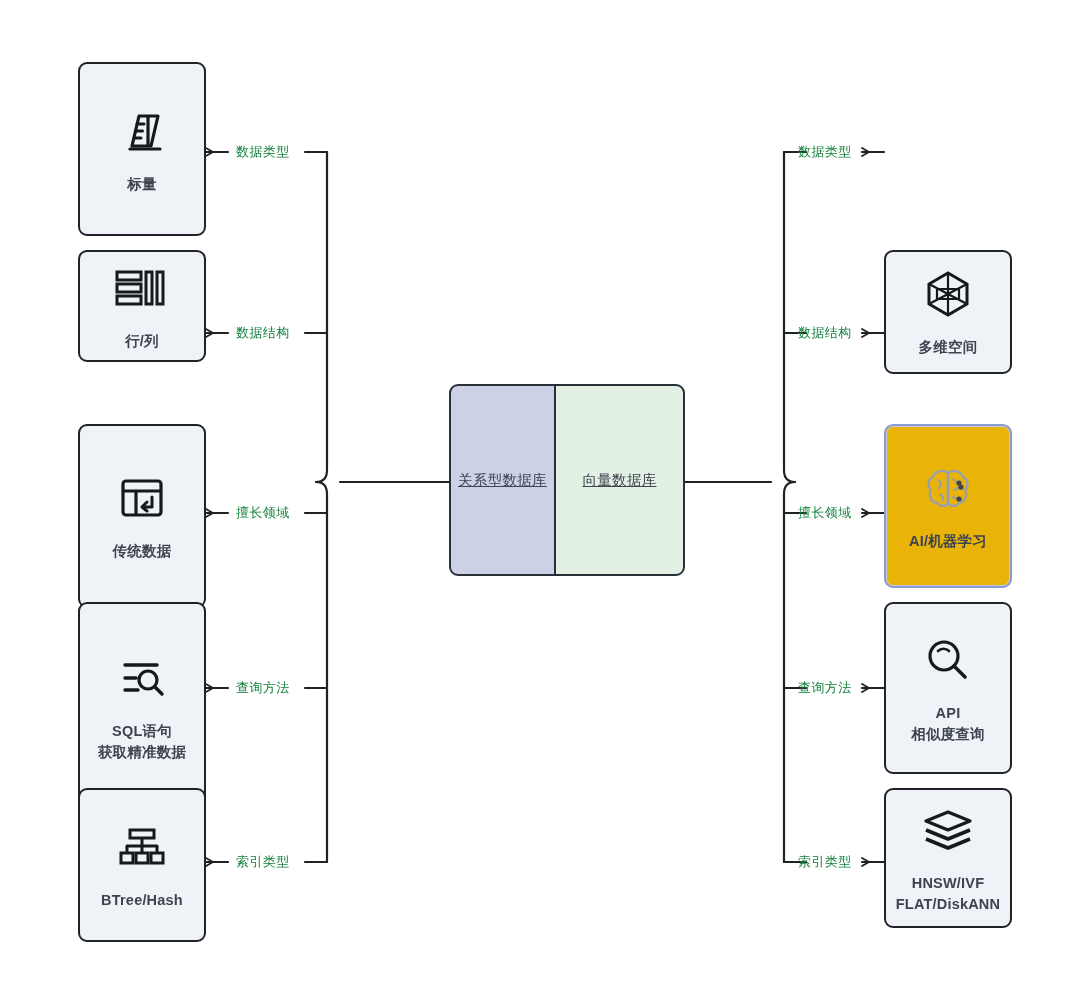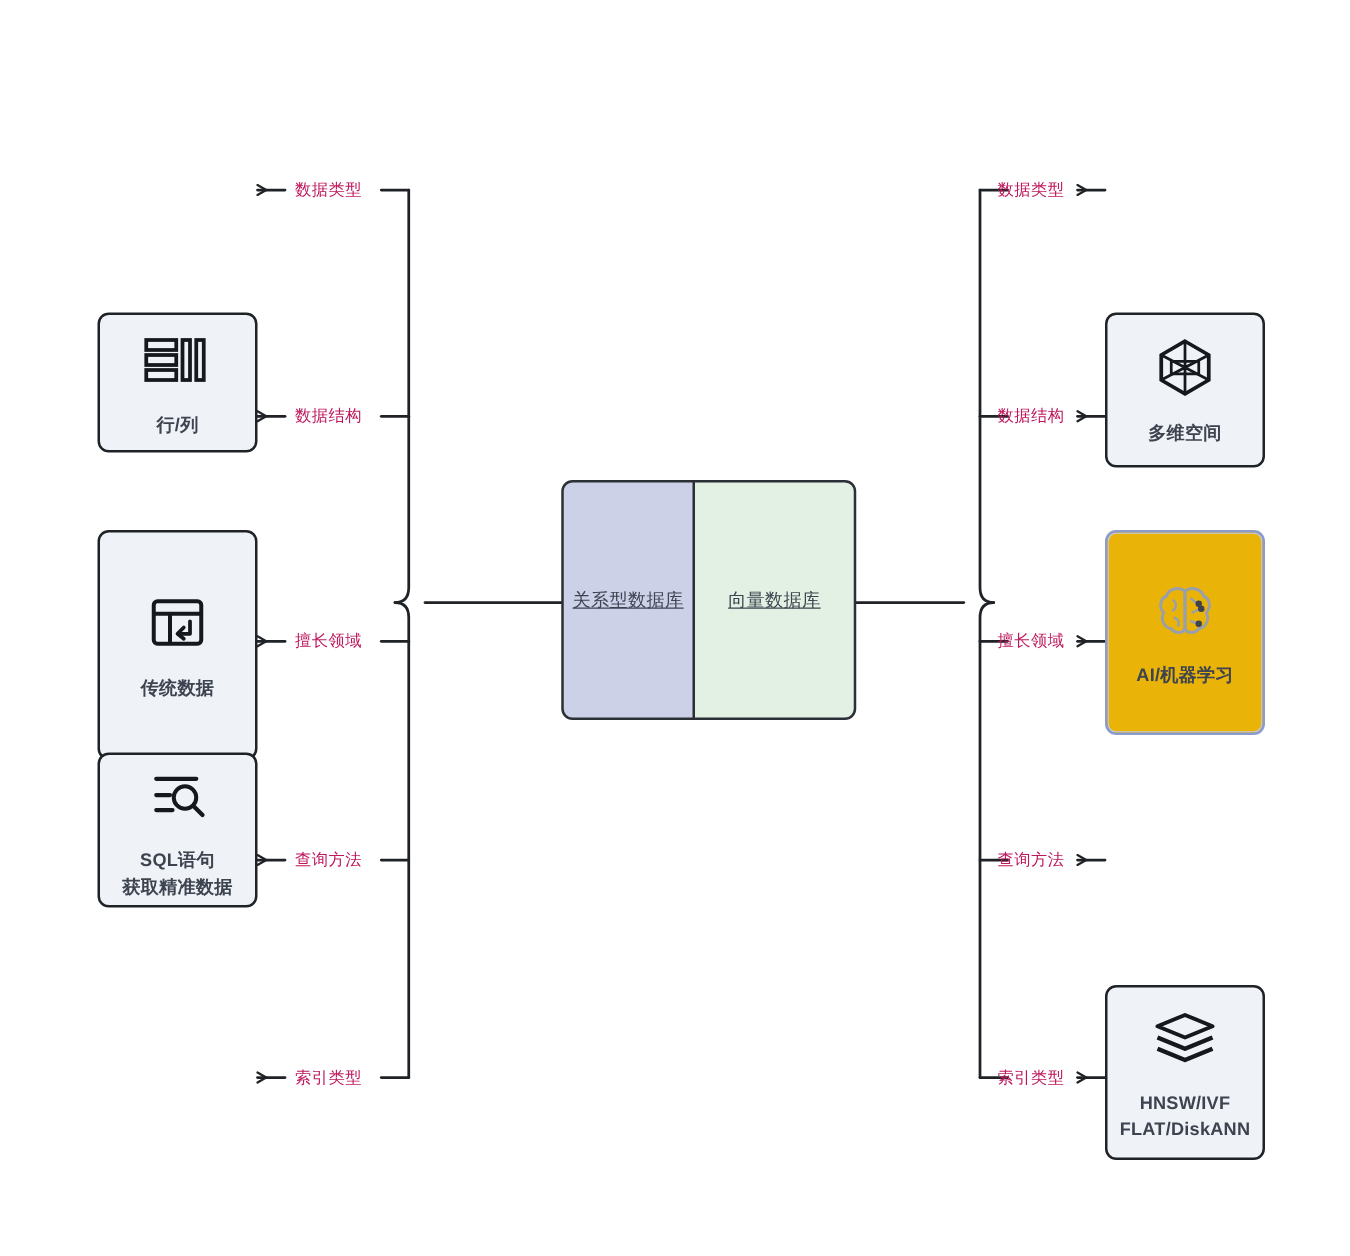--- a/index.html
+++ b/index.html
@@ -69,21 +69,21 @@
     left:555px;width:130px;
     background:#e2f1e3;
     border-radius:0 9px 9px 0;
     border-left:1px solid #2b2f36;
   }
 
   
   .elabel{
     position:absolute;
     font-size:13px;
-    color:#be185d;
+    color:#15803d;
     letter-spacing:.4px;
     white-space:nowrap;
     transform:translateY(-50%);
   }
   .elabel.l{left:236px;}
   .elabel.r{left:798px;}
 </style>
 </head>
 <body>
 
@@ -148,20 +148,31 @@
   <div class="elabel r" style="top:688px">查询方法</div>
   <div class="elabel r" style="top:862px">索引类型</div>
 
   <div class="center" id="node-rel">
     <span>关系型数据库</span>
   </div>
   <div class="center" id="node-vec">
     <span>向量数据库</span>
   </div>
 
+  <div class="card" style="left:78px;top:62px;height:174px">
+    <span class="ico">
+      <svg width="48" height="46" viewBox="0 0 48 46">
+        <path d="M14,38 L21,8 L40,8 L33,38 Z" fill="none" stroke="#15181c" stroke-width="3.2" stroke-linejoin="round"></path>
+        <path d="M19,16 L26,16 M17.5,23 L24.5,23 M16,30 L23,30" stroke="#15181c" stroke-width="3" stroke-linecap="round"></path>
+        <path d="M30,8 L30,38" stroke="#15181c" stroke-width="3.2"></path>
+        <path d="M12,41 L42,41" stroke="#15181c" stroke-width="3.2" stroke-linecap="round"></path>
+      </svg>
+    </span>
+    <span class="cap">标量</span>
+  </div>
 
   <div class="card" style="left:78px;top:250px;height:112px">
     <span class="ico">
       <svg width="54" height="42" viewBox="0 0 54 42">
         <rect x="2" y="5" width="24" height="8" fill="none" stroke="#15181c" stroke-width="3"></rect>
         <rect x="2" y="17" width="24" height="8" fill="none" stroke="#15181c" stroke-width="3"></rect>
         <rect x="2" y="29" width="24" height="8" fill="none" stroke="#15181c" stroke-width="3"></rect>
         <rect x="31" y="5" width="6" height="32" fill="none" stroke="#15181c" stroke-width="3"></rect>
         <rect x="42" y="5" width="6" height="32" fill="none" stroke="#15181c" stroke-width="3"></rect>
       </svg>
@@ -174,34 +185,48 @@
       <svg width="48" height="46" viewBox="0 0 48 46">
         <rect x="5" y="6" width="38" height="34" rx="3" fill="none" stroke="#15181c" stroke-width="3.2"></rect>
         <path d="M5,16 L43,16 M18,16 L18,40" stroke="#15181c" stroke-width="3.2"></path>
         <path d="M34,22 L34,32 L25,32" fill="none" stroke="#15181c" stroke-width="3" stroke-linecap="round" stroke-linejoin="round"></path>
         <path d="M29,27 L24,32 L29,36" fill="none" stroke="#15181c" stroke-width="3" stroke-linecap="round" stroke-linejoin="round"></path>
       </svg>
     </span>
     <span class="cap">传统数据</span>
   </div>
 
-  <div class="card" style="left:78px;top:602px;height:124px">
+  <div class="card" style="left:78px;top:602px;height:208px">
     <span class="ico">
       <svg width="50" height="44" viewBox="0 0 50 44">
         <path d="M8,9 L40,9" stroke="#15181c" stroke-width="3.4" stroke-linecap="round"></path>
         <path d="M8,22 L19,22" stroke="#15181c" stroke-width="3.4" stroke-linecap="round"></path>
         <path d="M8,34 L21,34" stroke="#15181c" stroke-width="3.4" stroke-linecap="round"></path>
         <circle cx="31" cy="24" r="9" fill="none" stroke="#15181c" stroke-width="3.2"></circle>
         <path d="M38,31 L45,38" stroke="#15181c" stroke-width="3.4" stroke-linecap="round"></path>
       </svg>
     </span>
     <span class="cap">SQL语句
 获取精准数据</span>
   </div>
 
+  <div class="card" style="left:78px;top:788px;height:154px">
+    <span class="ico">
+      <svg width="50" height="42" viewBox="0 0 50 42">
+        <rect x="13" y="4" width="24" height="8" fill="none" stroke="#15181c" stroke-width="3"></rect>
+        <path d="M25,12 L25,20" stroke="#15181c" stroke-width="3"></path>
+        <path d="M10,20 L40,20" stroke="#15181c" stroke-width="3" stroke-linecap="round"></path>
+        <path d="M10,20 L10,27 M25,20 L25,27 M40,20 L40,27" stroke="#15181c" stroke-width="3"></path>
+        <rect x="4" y="27" width="12" height="10" fill="none" stroke="#15181c" stroke-width="3"></rect>
+        <rect x="19" y="27" width="12" height="10" fill="none" stroke="#15181c" stroke-width="3"></rect>
+        <rect x="34" y="27" width="12" height="10" fill="none" stroke="#15181c" stroke-width="3"></rect>
+      </svg>
+    </span>
+    <span class="cap">BTree/Hash</span>
+  </div>
 
 
   <div class="card" style="left:884px;top:250px;height:124px">
     <span class="ico">
       <svg width="48" height="48" viewBox="0 0 48 48">
         <path d="M24,3 L43,14 L43,34 L24,45 L5,34 L5,14 Z" fill="none" stroke="#15181c" stroke-width="3"></path>
         <path d="M24,3 L24,45 M5,14 L43,34 M43,14 L5,34 M5,14 L24,24 L43,14 M5,34 L24,24 L43,34" fill="none" stroke="#15181c" stroke-width="2.2"></path>
         <path d="M13,19 L35,19 L35,29 L13,29 Z" fill="none" stroke="#15181c" stroke-width="2.2"></path>
       </svg>
     </span>
@@ -216,20 +241,31 @@
         <path d="M14,14 C18,16 17,21 14,23 M15,28 C19,29 20,33 18,35" fill="none" stroke="#9aa0ab" stroke-width="2"></path>
         <path d="M29,13 L34,17 M30,24 L36,21 M29,31 L34,33" stroke="#9aa0ab" stroke-width="2" stroke-linecap="round"></path>
         <circle cx="35" cy="17" r="2.6" fill="#3f444c"></circle>
         <circle cx="37" cy="21" r="2.6" fill="#3f444c"></circle>
         <circle cx="35" cy="33" r="2.6" fill="#3f444c"></circle>
       </svg>
     </span>
     <span class="cap">AI/机器学习</span>
   </div>
 
+  <div class="card" style="left:884px;top:602px;height:172px">
+    <span class="ico">
+      <svg width="48" height="46" viewBox="0 0 48 46">
+        <circle cx="20" cy="19" r="14" fill="none" stroke="#15181c" stroke-width="3.2"></circle>
+        <path d="M30,29 L41,40" stroke="#15181c" stroke-width="3.6" stroke-linecap="round"></path>
+        <path d="M14,14 C17,11 22,11 25,14" fill="none" stroke="#15181c" stroke-width="2.6" stroke-linecap="round"></path>
+      </svg>
+    </span>
+    <span class="cap">API
+相似度查询</span>
+  </div>
 
   <div class="card" style="left:884px;top:788px;height:140px">
     <span class="ico">
       <svg width="52" height="44" viewBox="0 0 52 44">
         <path d="M26,4 L48,13 L26,22 L4,13 Z" fill="none" stroke="#15181c" stroke-width="3.2" stroke-linejoin="round"></path>
         <path d="M4,22 L26,31 L48,22" fill="none" stroke="#15181c" stroke-width="3.6" stroke-linejoin="round"></path>
         <path d="M4,31 L26,40 L48,31" fill="none" stroke="#15181c" stroke-width="3.6" stroke-linejoin="round"></path>
       </svg>
     </span>
     <span class="cap">HNSW/IVF

